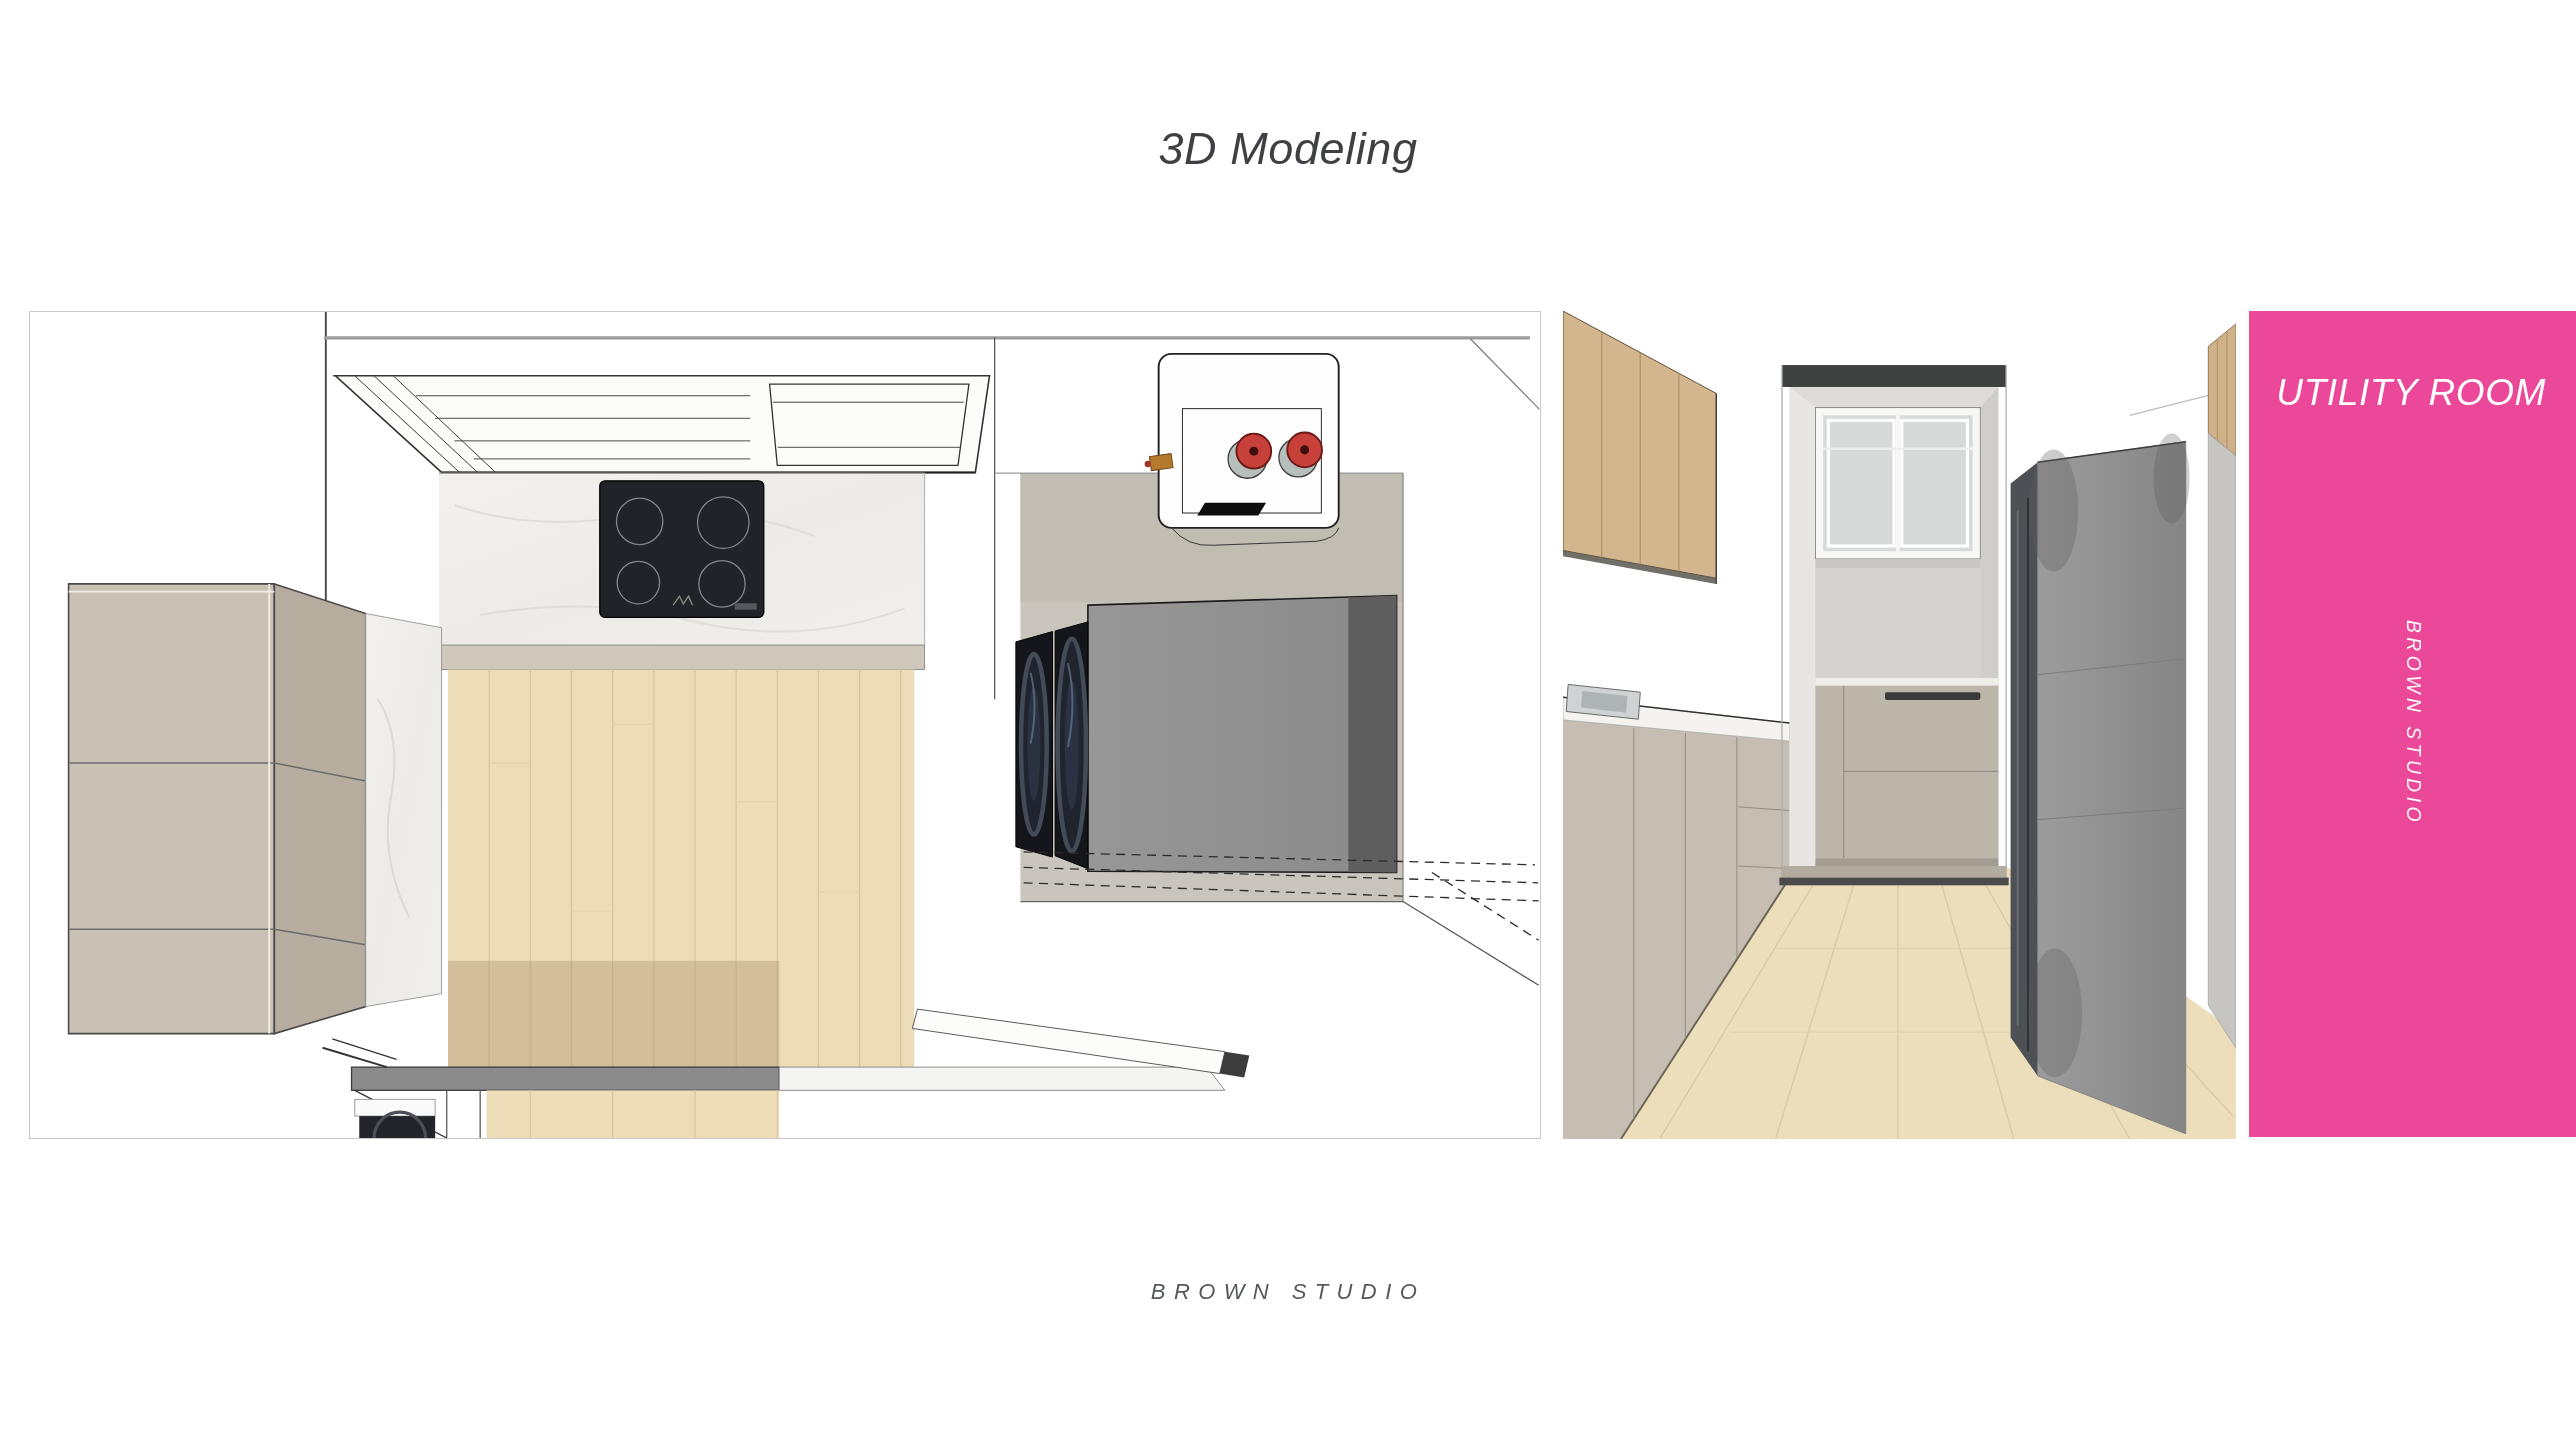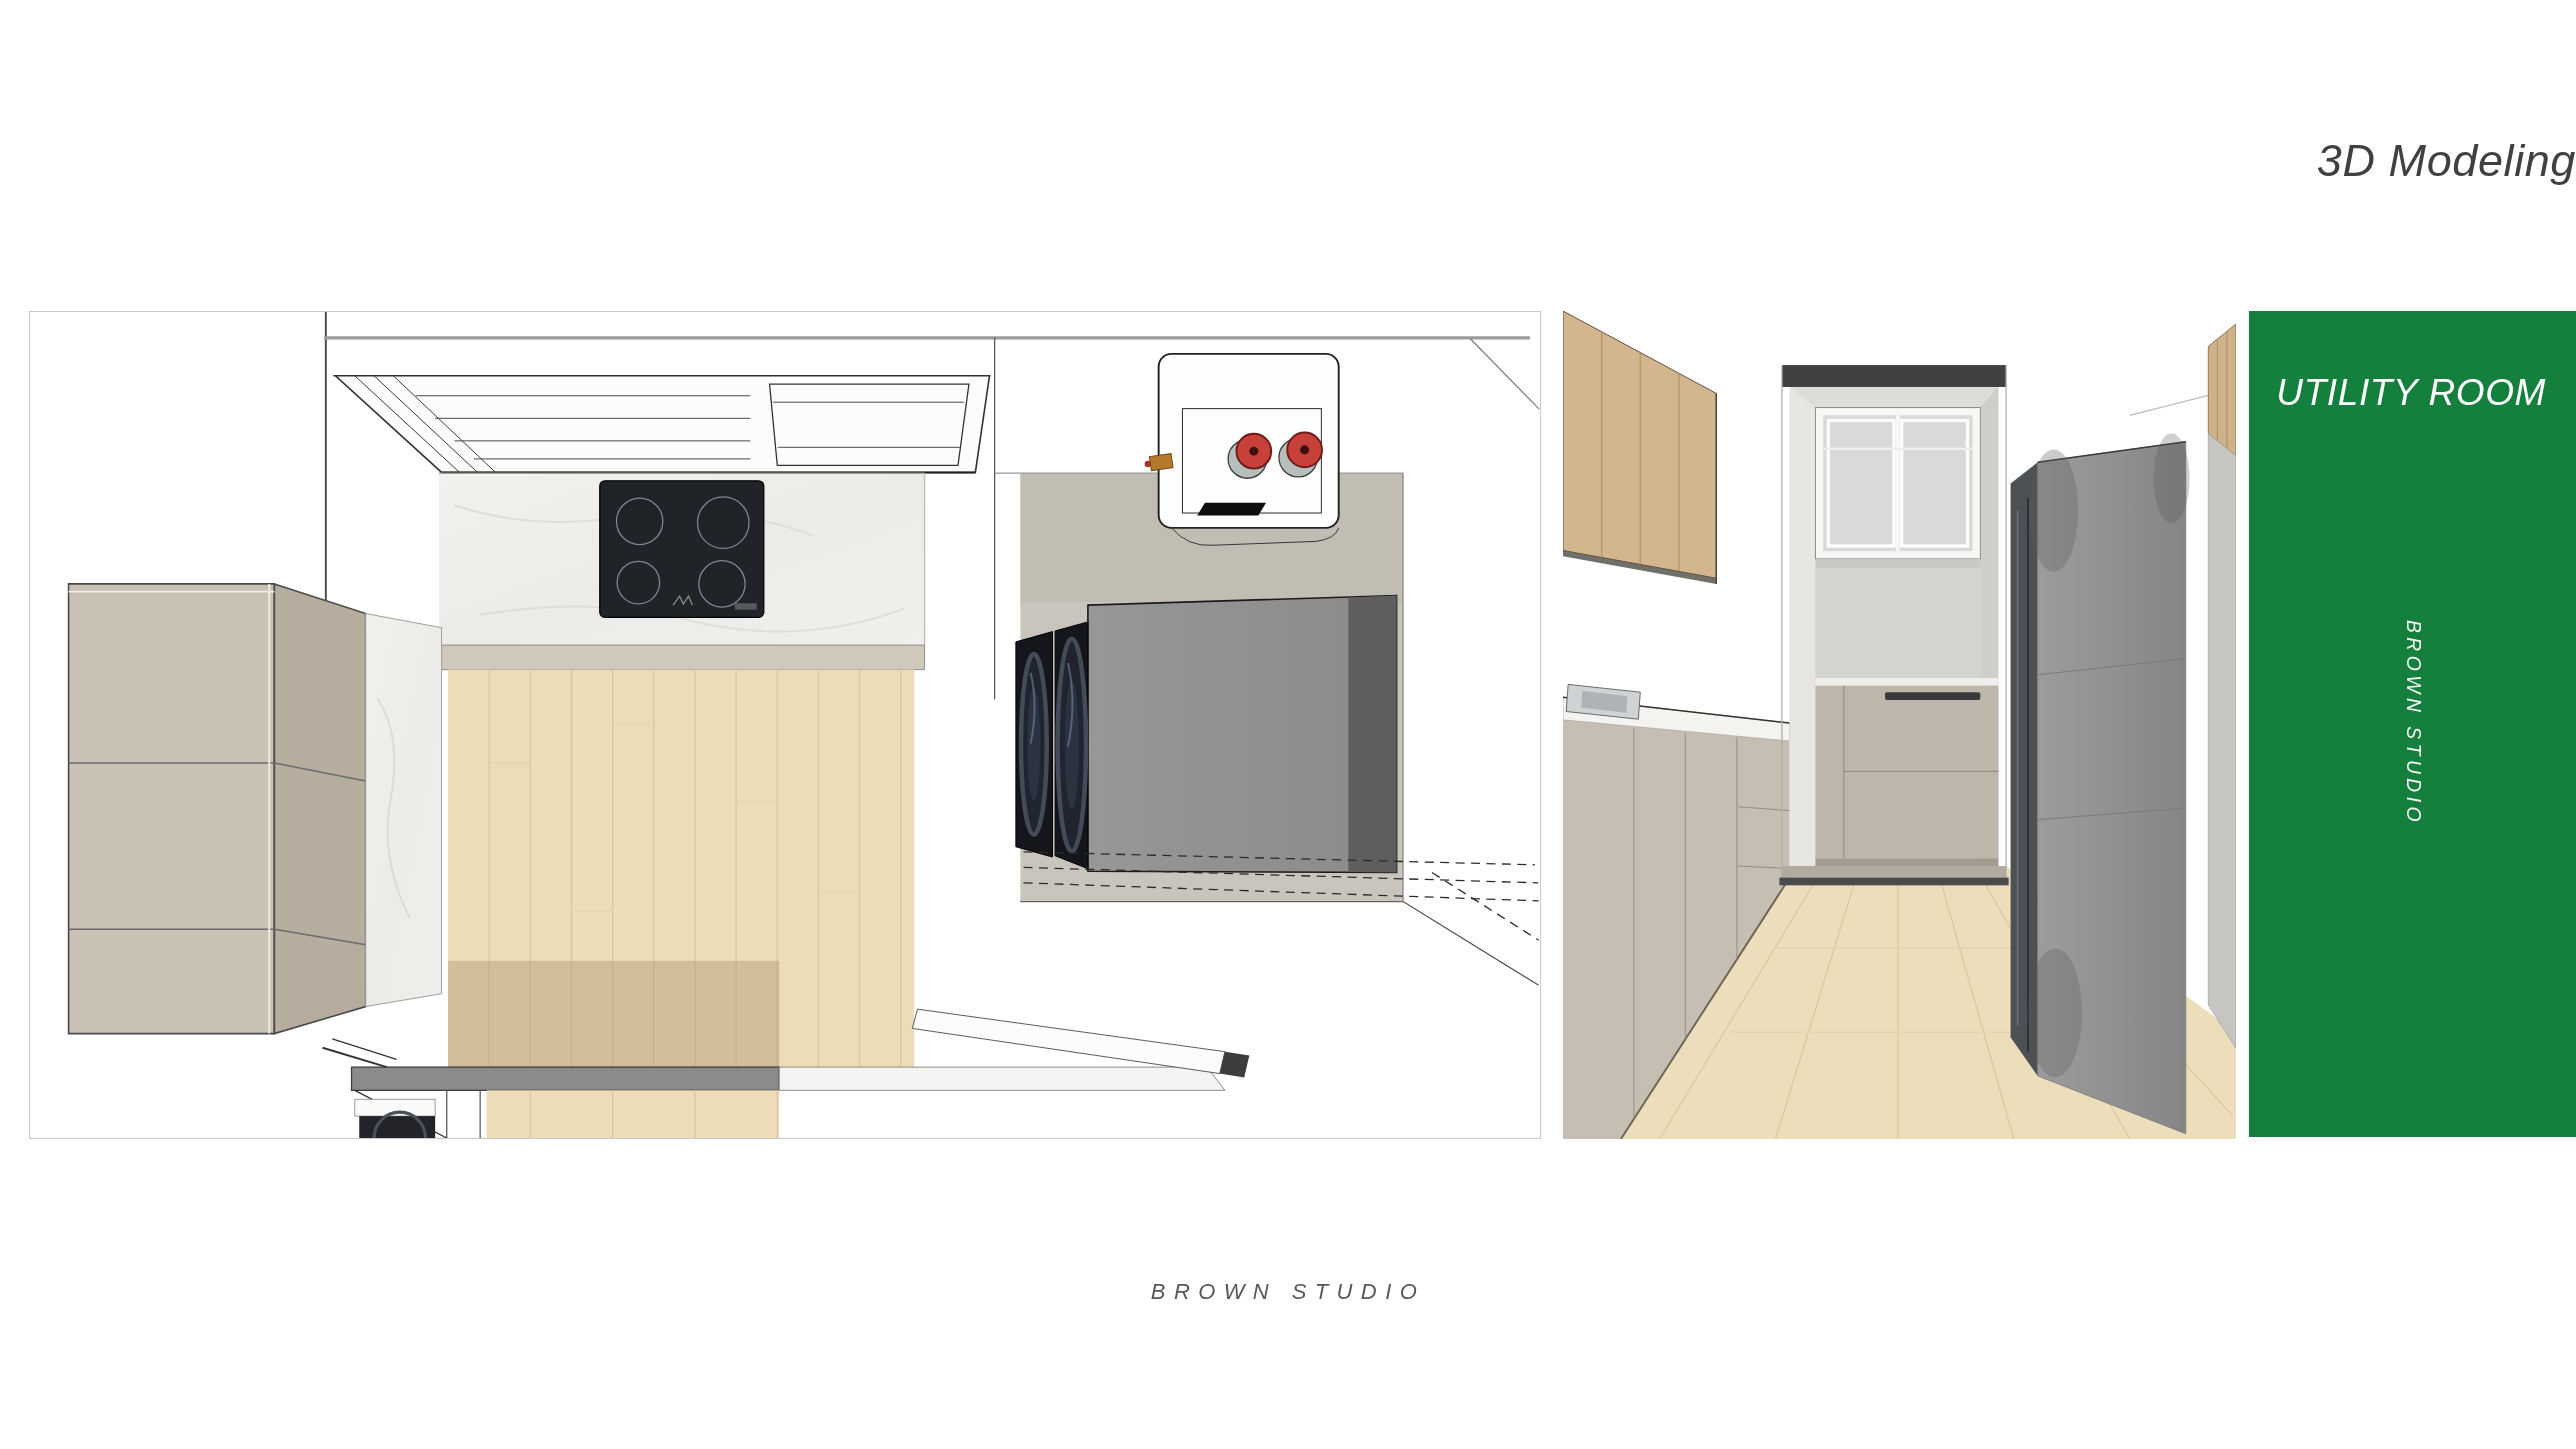--- a/index.html
+++ b/index.html
@@ -1,21 +1,21 @@
 <!DOCTYPE html>
 <html style="font-size:10.3px"><head>
 <meta charset="utf-8">
 <style>
   html,body{margin:0;padding:0;background:#ffffff;}
   body{
     width:2576px;height:1449px;position:relative;overflow:hidden;
     font-family:"Liberation Sans", sans-serif;
   }
   .page-title{
-    position:absolute;top:135px;left:0;width:2576px;text-align:right;
+    position:absolute;top:123px;left:0;width:2576px;text-align:center;
     font-style:italic;font-size:45px;color:#3f4043;letter-spacing:0.6px;
   }
   .panel{position:absolute;top:311px;height:828px;background:#fff;}
   .panel-plan{left:29px;width:1512px;border:1.3px solid #c9c9c9;box-sizing:border-box;}
   .panel-persp{left:1563px;width:673px;}
   .panel svg{display:block;width:100%;height:100%;}
   .sidebar{
     position:absolute;left:2249px;top:311px;width:327px;height:826px;
     background:#96654E;
   }
@@ -311,19 +311,19 @@
       <polygon points="0,0 238,128 238,415 0,372" fill="#d3b58e" stroke="#5a4a36" stroke-width="1.5"></polygon>
       <line x1="60" y1="32" x2="60" y2="383" stroke="#b2946c" stroke-width="2"></line>
       <line x1="120" y1="65" x2="120" y2="394" stroke="#b2946c" stroke-width="2"></line>
       <line x1="180" y1="97" x2="180" y2="404" stroke="#b2946c" stroke-width="2"></line>
       <polygon points="0,372 238,415 238,424 0,381" fill="#57574f" opacity="0.85"></polygon>
       <line x1="238" y1="128" x2="238" y2="424" stroke="#3f3f3f" stroke-width="2"></line>
     </g>
   </svg>
 </div>
 
-<div class="sidebar" style="background: #15803d;">
+<div class="sidebar" style="background: #ec4899;">
   <div class="sidebar-room">UTILITY ROOM</div>
   <div class="sidebar-studio">BROWN STUDIO</div>
 </div>
 
 <div class="footer-studio">BROWN STUDIO</div>
 
 
 </body></html>

